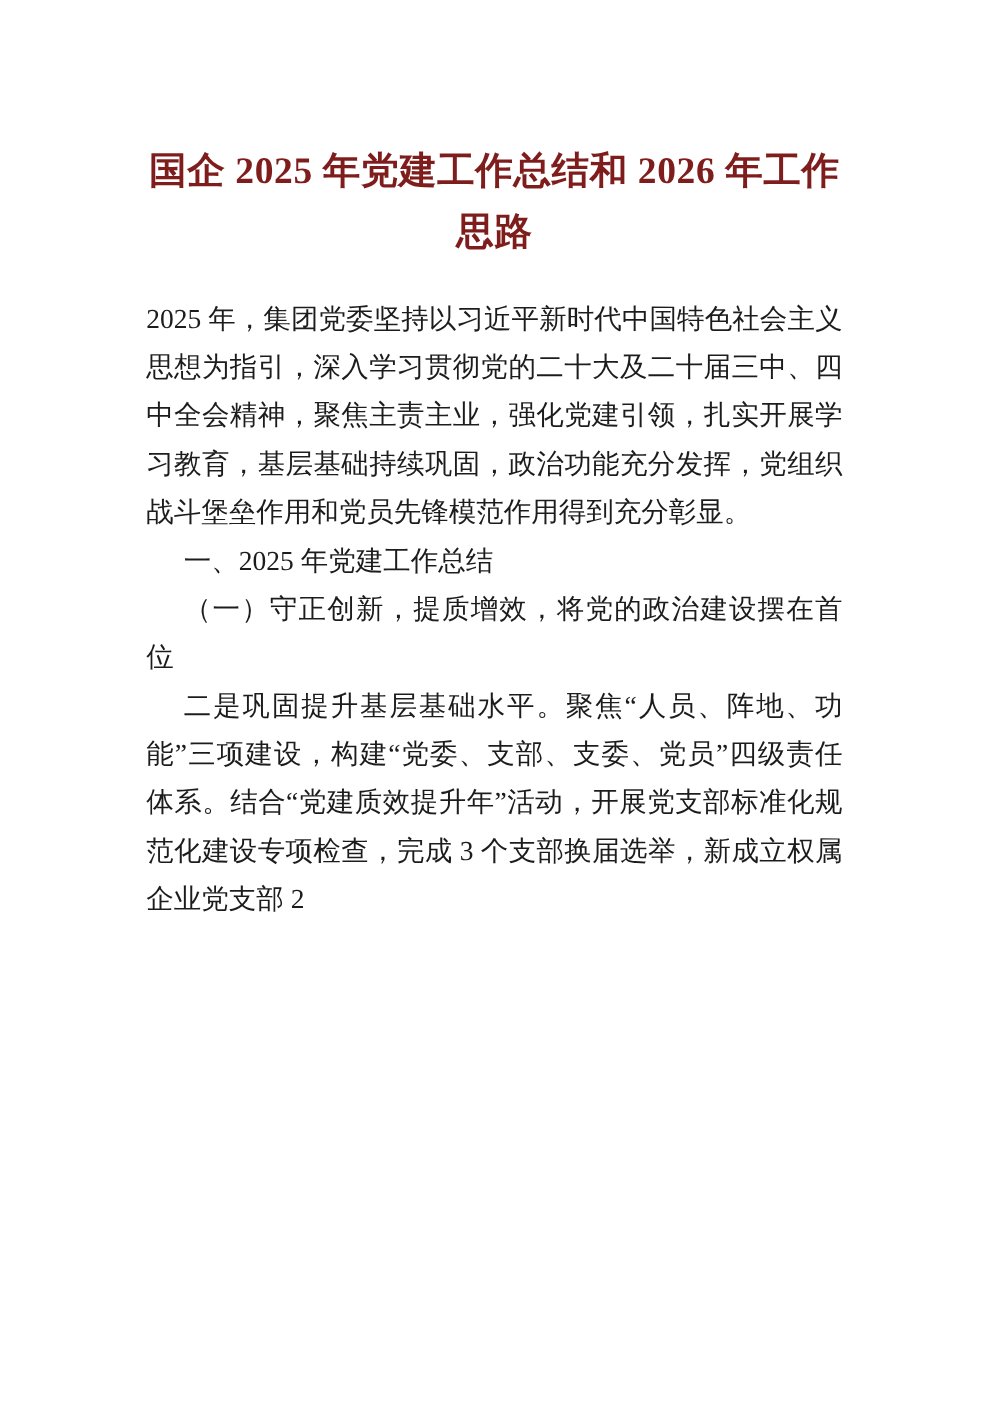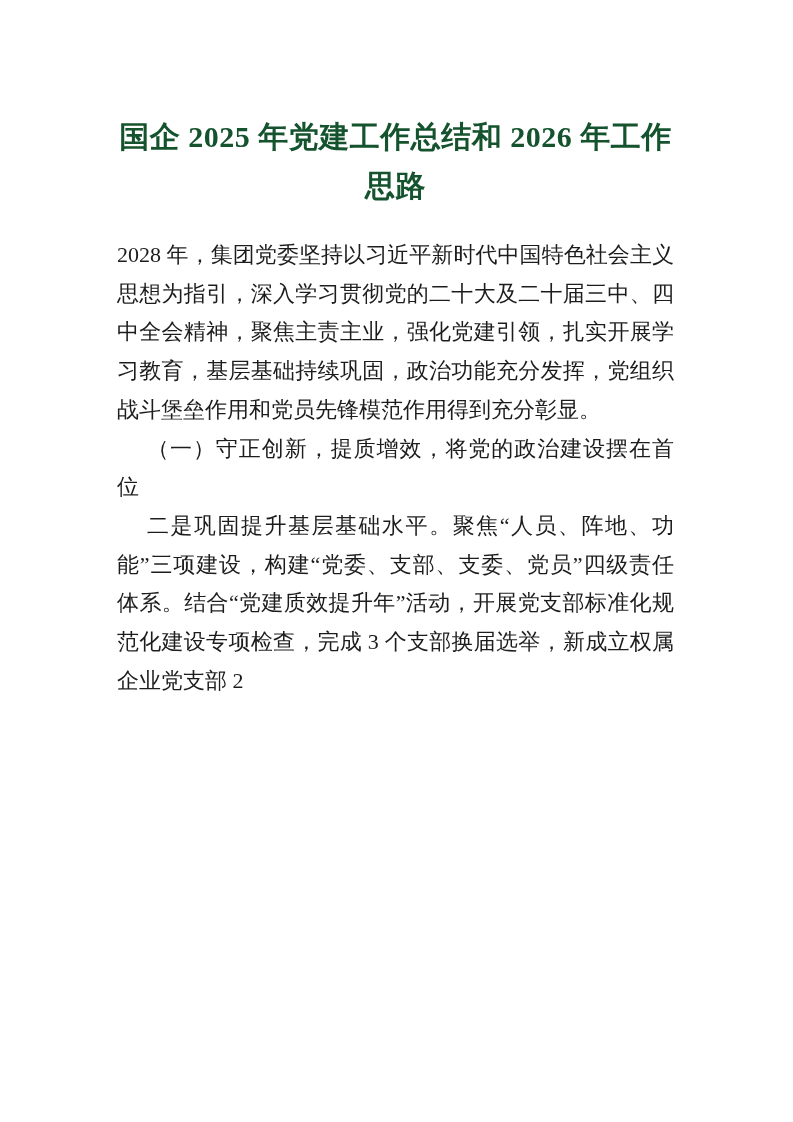--- a/index.html
+++ b/index.html
@@ -19,21 +19,21 @@
     height: 1122px;
     background: #ffffff;
     padding: 112px 119px 0 117px;
     overflow: hidden;
   }
   .doc-title {
     margin: 0 0 26px 0;
     font-size: 30px;
     line-height: 49px;
     font-weight: 700;
-    color: #14532d;
+    color: #7f1d1d;
     text-align: center;
     letter-spacing: 0.5px;
   }
   .body-text {
     margin: 0;
     font-size: 22px;
     line-height: 38.7px;
     color: #1c1c1c;
     text-align: justify;
     font-weight: 400;
@@ -42,20 +42,21 @@
   .indent {
     text-indent: 30px;
   }
 </style>
 </head>
 <body>
 
 <div class="page">
   <h1 class="doc-title">国企 2025 年党建工作总结和 2026 年工作思路</h1>
 
-  <p class="body-text">2028 年，集团党委坚持以习近平新时代中国特色社会主义思想为指引，深入学习贯彻党的二十大及二十届三中、四中全会精神，聚焦主责主业，强化党建引领，扎实开展学习教育，基层基础持续巩固，政治功能充分发挥，党组织战斗堡垒作用和党员先锋模范作用得到充分彰显。</p>
+  <p class="body-text">2025 年，集团党委坚持以习近平新时代中国特色社会主义思想为指引，深入学习贯彻党的二十大及二十届三中、四中全会精神，聚焦主责主业，强化党建引领，扎实开展学习教育，基层基础持续巩固，政治功能充分发挥，党组织战斗堡垒作用和党员先锋模范作用得到充分彰显。</p>
 
+  <p class="body-text indent">一、2025 年党建工作总结</p>
 
   <p class="body-text indent">（一）守正创新，提质增效，将党的政治建设摆在首位</p>
 
 
   <p class="body-text indent">二是巩固提升基层基础水平。聚焦“人员、阵地、功能”三项建设，构建“党委、支部、支委、党员”四级责任体系。结合“党建质效提升年”活动，开展党支部标准化规范化建设专项检查，完成 3 个支部换届选举，新成立权属企业党支部 2</p>
 </div>
 
 </body></html>

